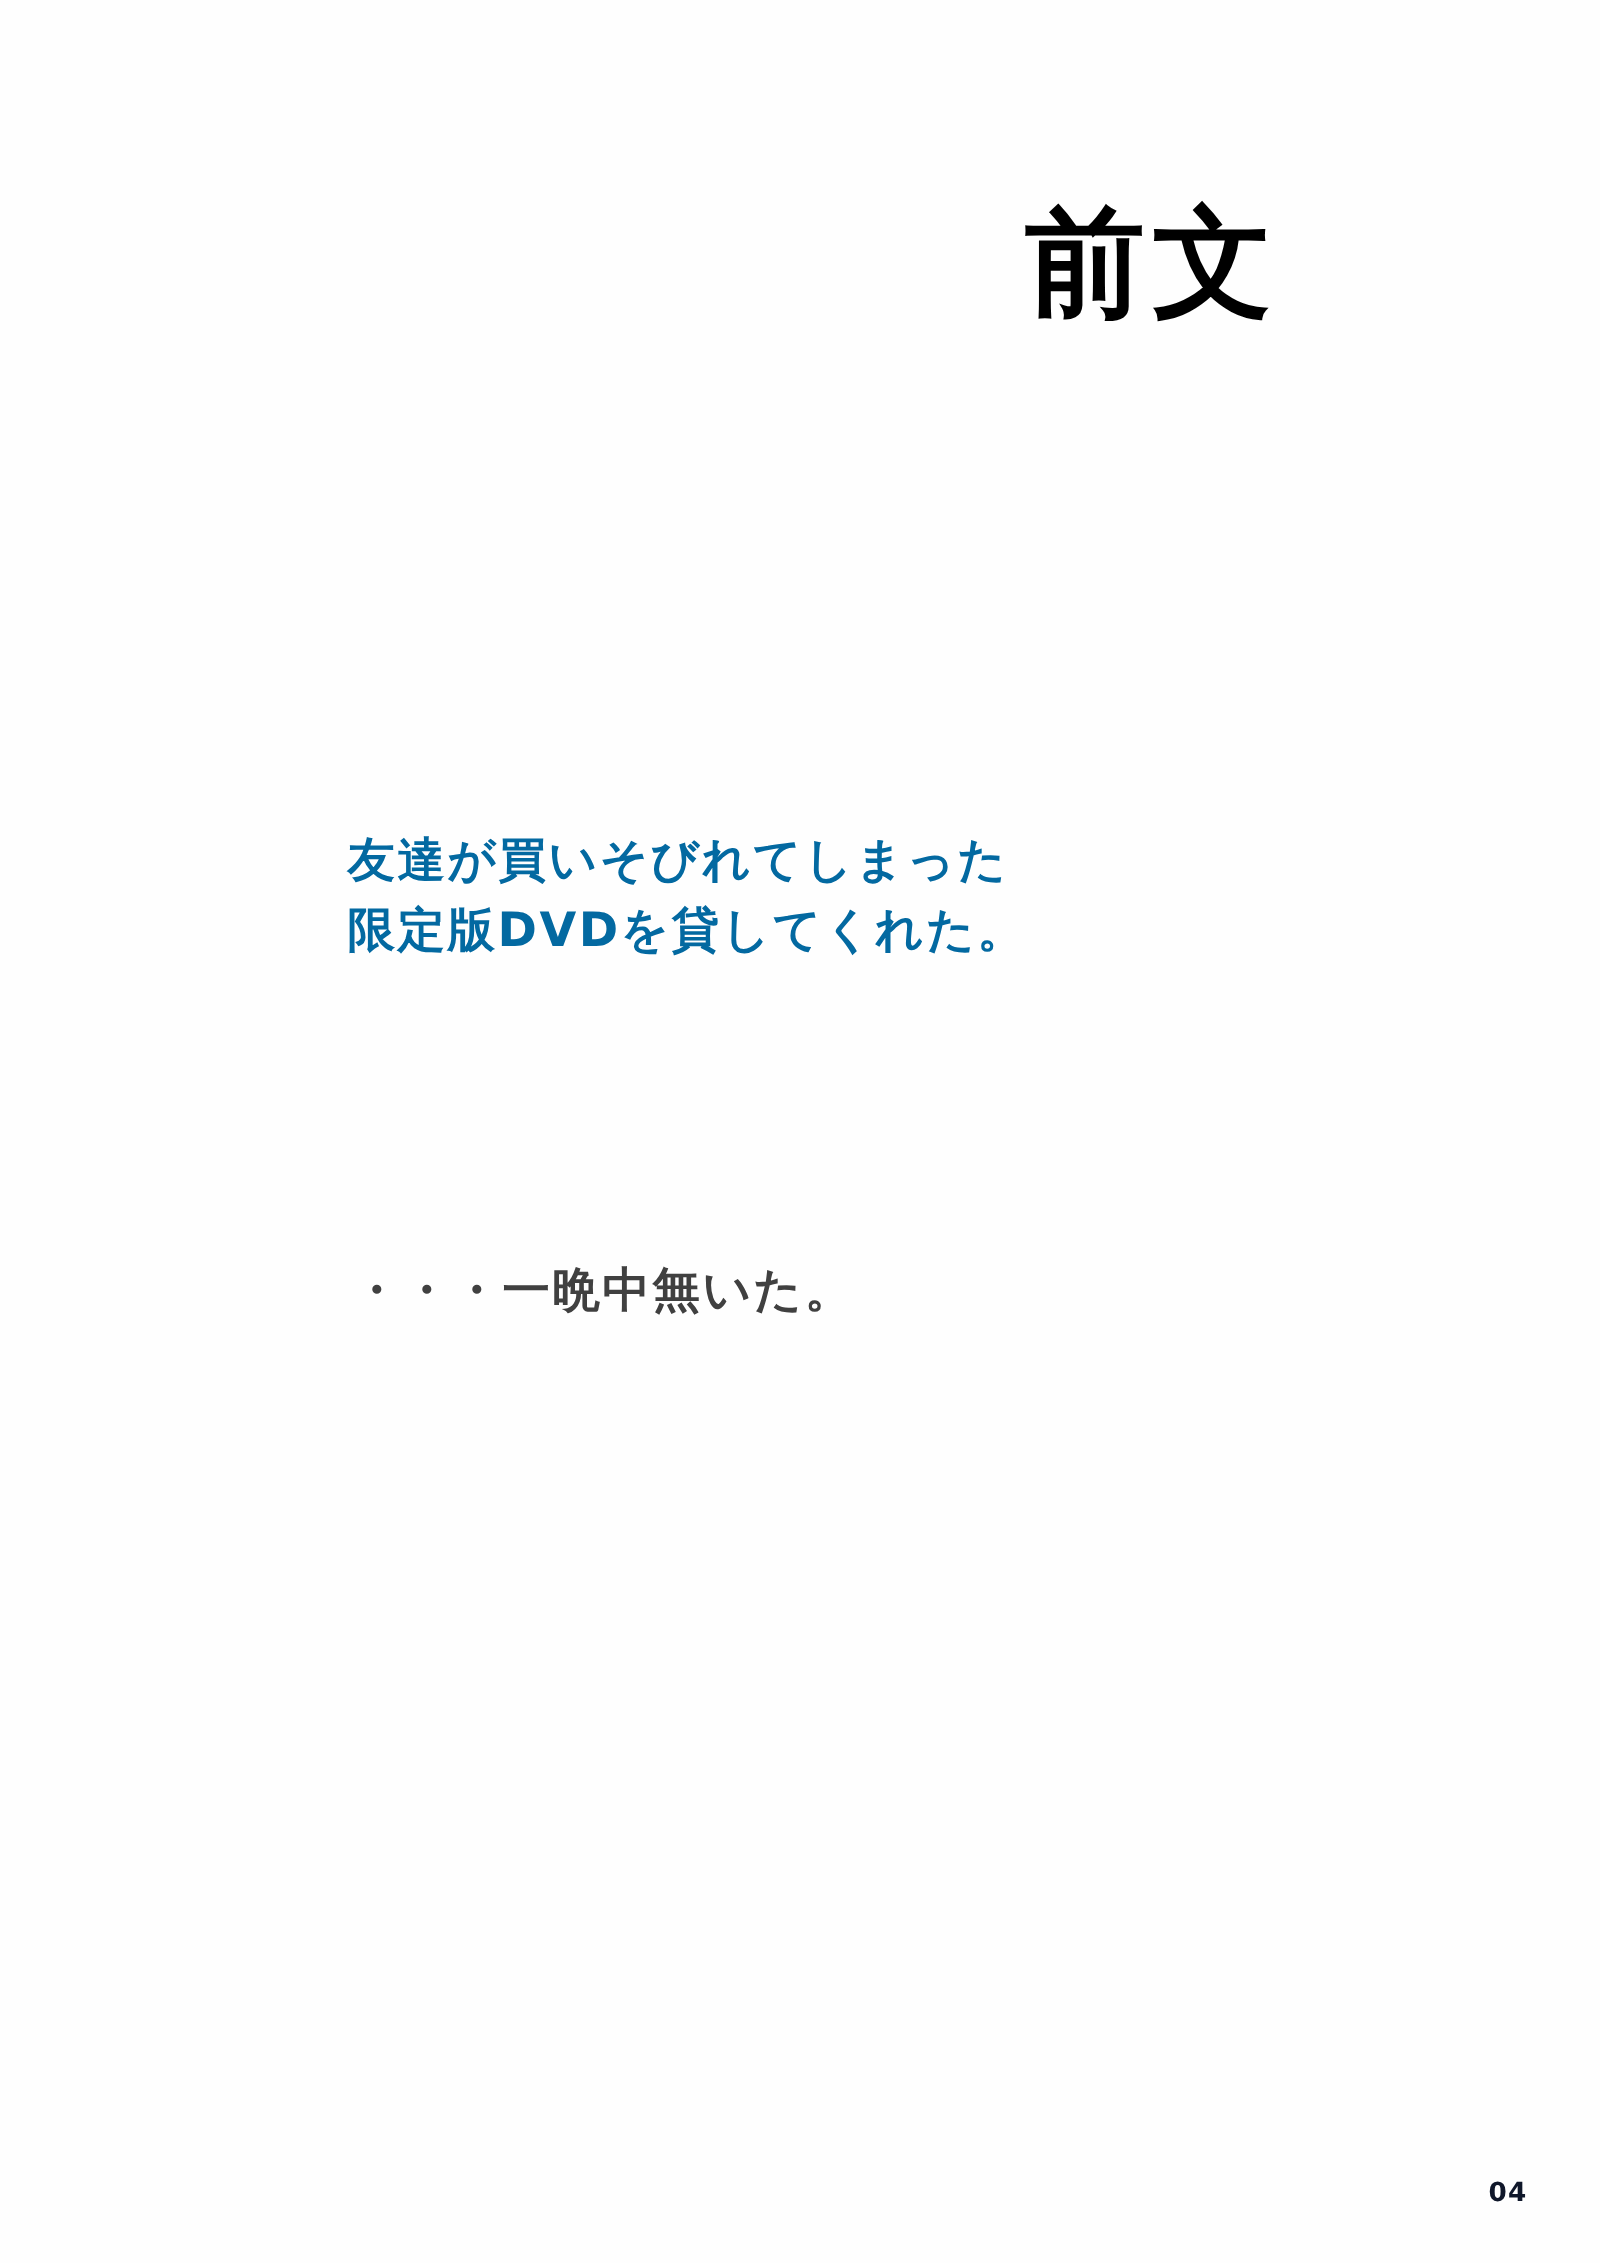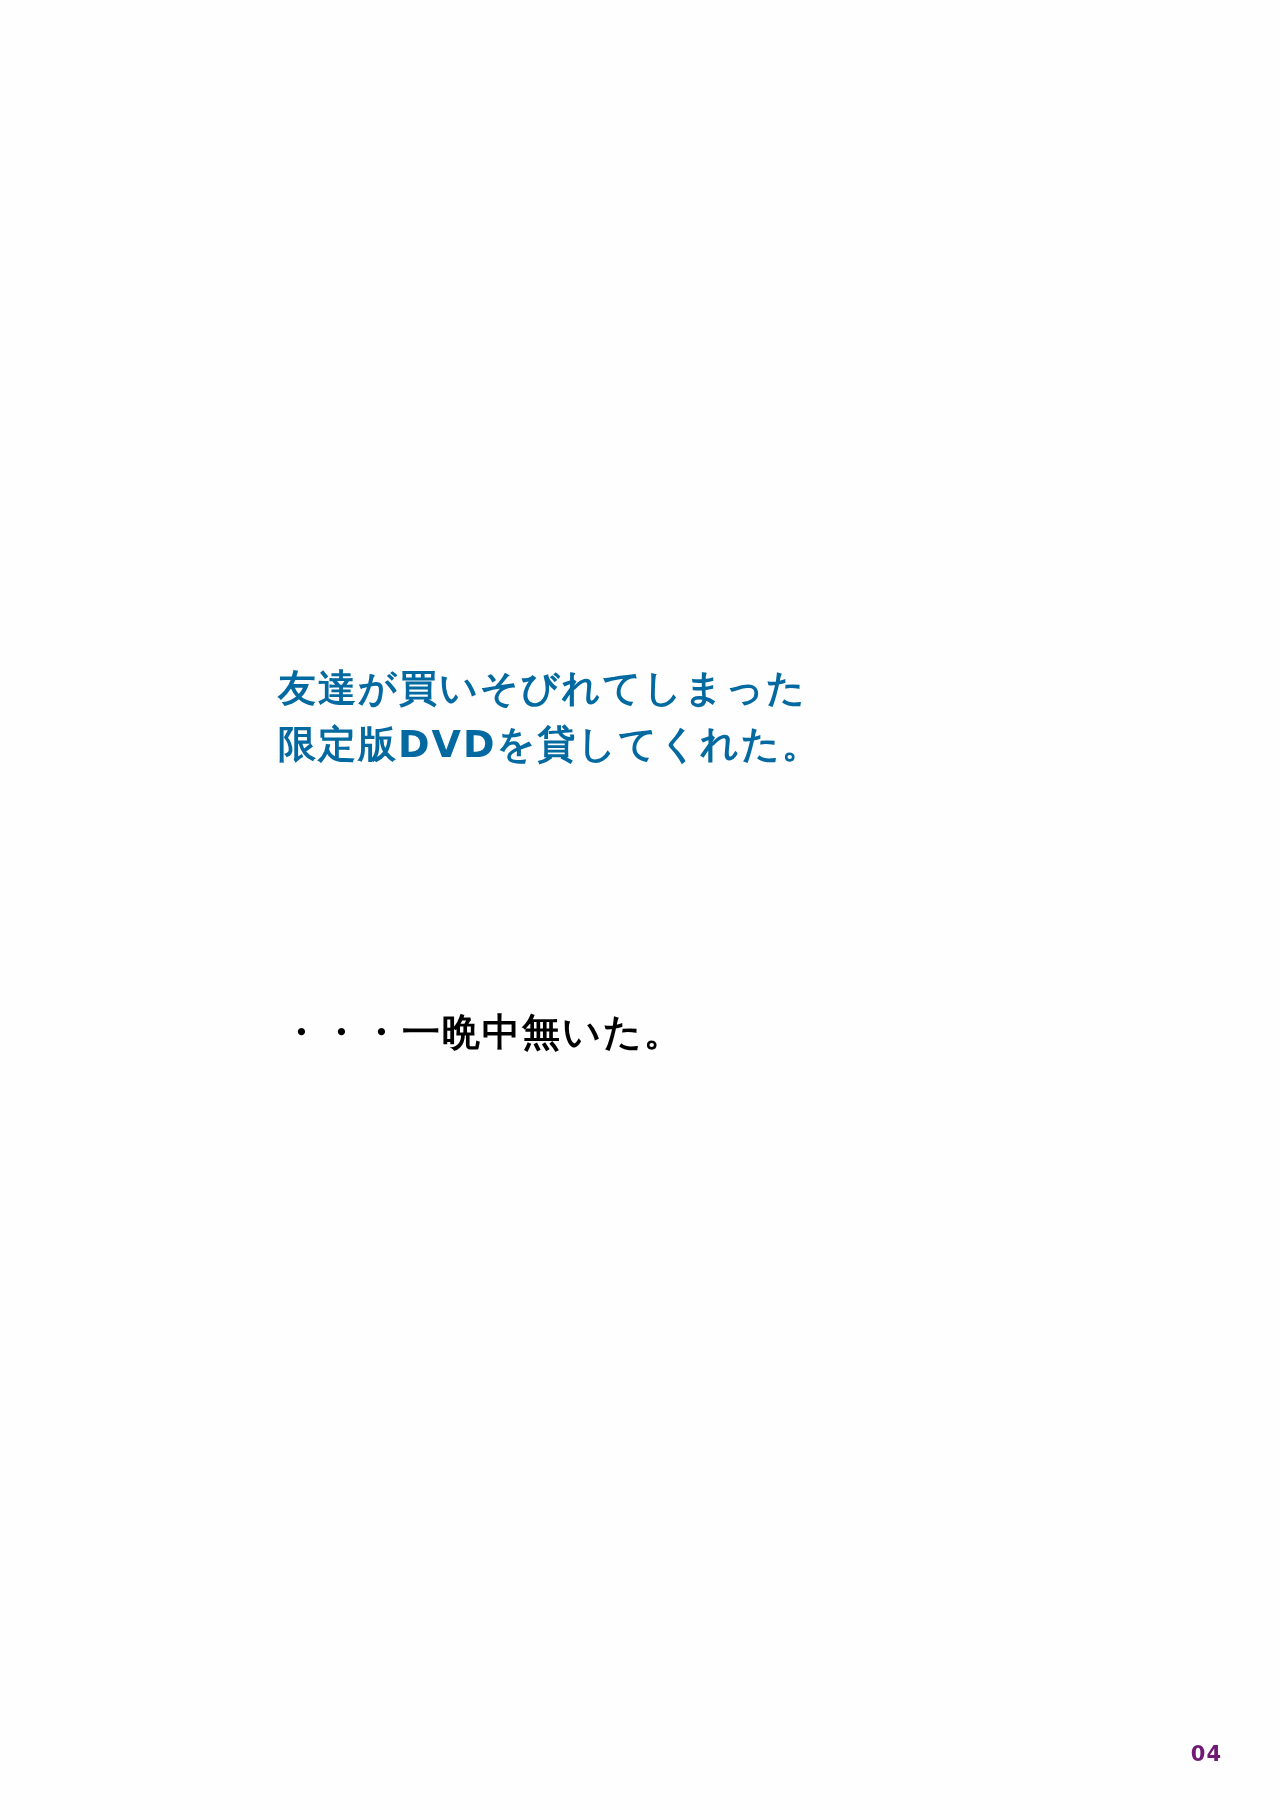--- a/index.html
+++ b/index.html
@@ -58,41 +58,42 @@
     left: 282px;
     top: 1005px;
     width: 820px;
   }
 
   .closing-line {
     font-size: 38px;
     line-height: 1.45;
     letter-spacing: 2px;
     font-weight: 600;
-    color: #000000;
+    color: #404040;
     white-space: nowrap;
   }
 
   
   .page-number {
     position: absolute;
     right: 58px;
     bottom: 44px;
     font-size: 21px;
     font-weight: 700;
     letter-spacing: 1px;
-    color: #701a75;
+    color: #0f172a;
     font-family: "DejaVu Sans", sans-serif;
   }
 </style>
 </head>
 <body>
 
 <div class="page">
 
+  <div class="page-heading">前文</div>
 
   <div class="body-block">
     <div class="body-line">友達が買いそびれてしまった</div>
     <div class="body-line">限定版DVDを貸してくれた。</div>
   </div>
 
   <div class="closing-block">
     <div class="closing-line">・・・一晩中無いた。</div>
   </div>
 

